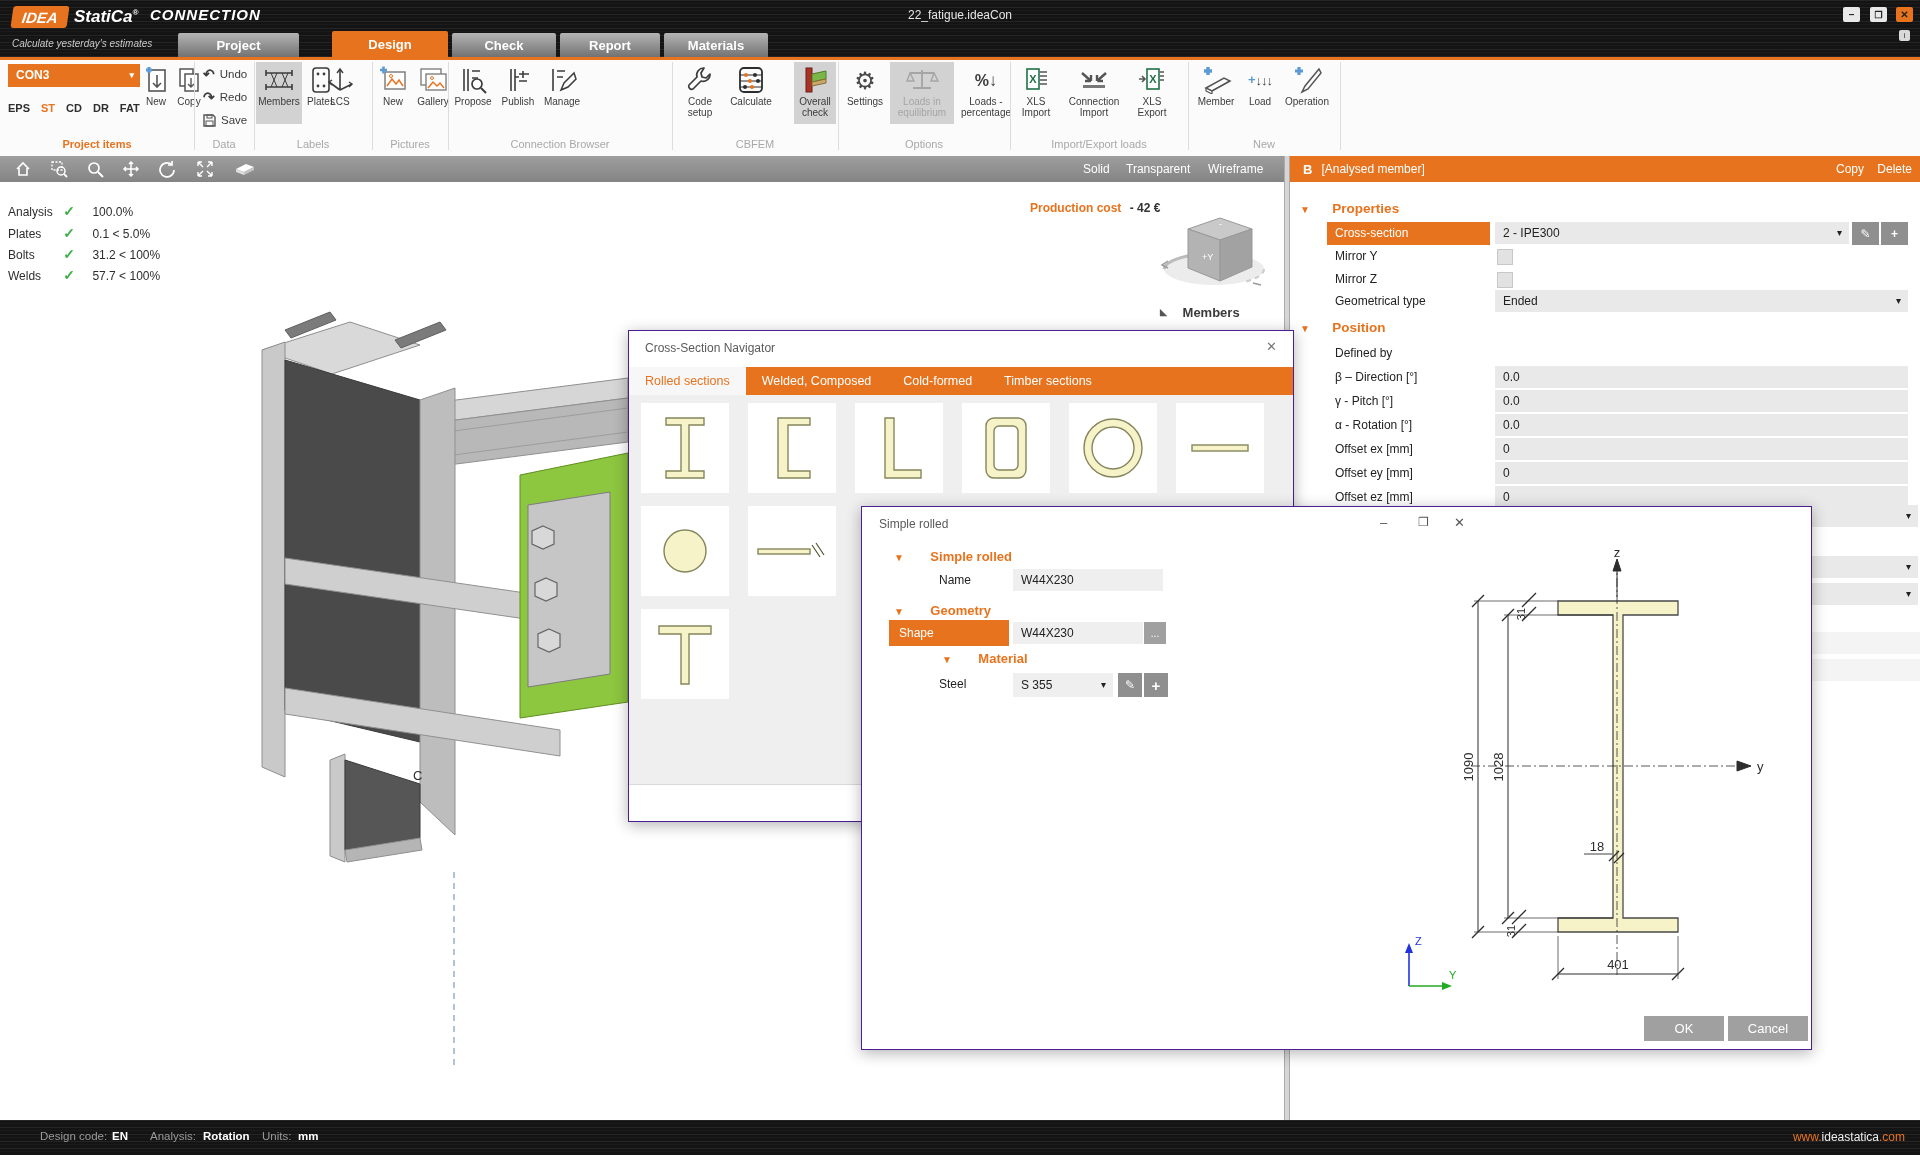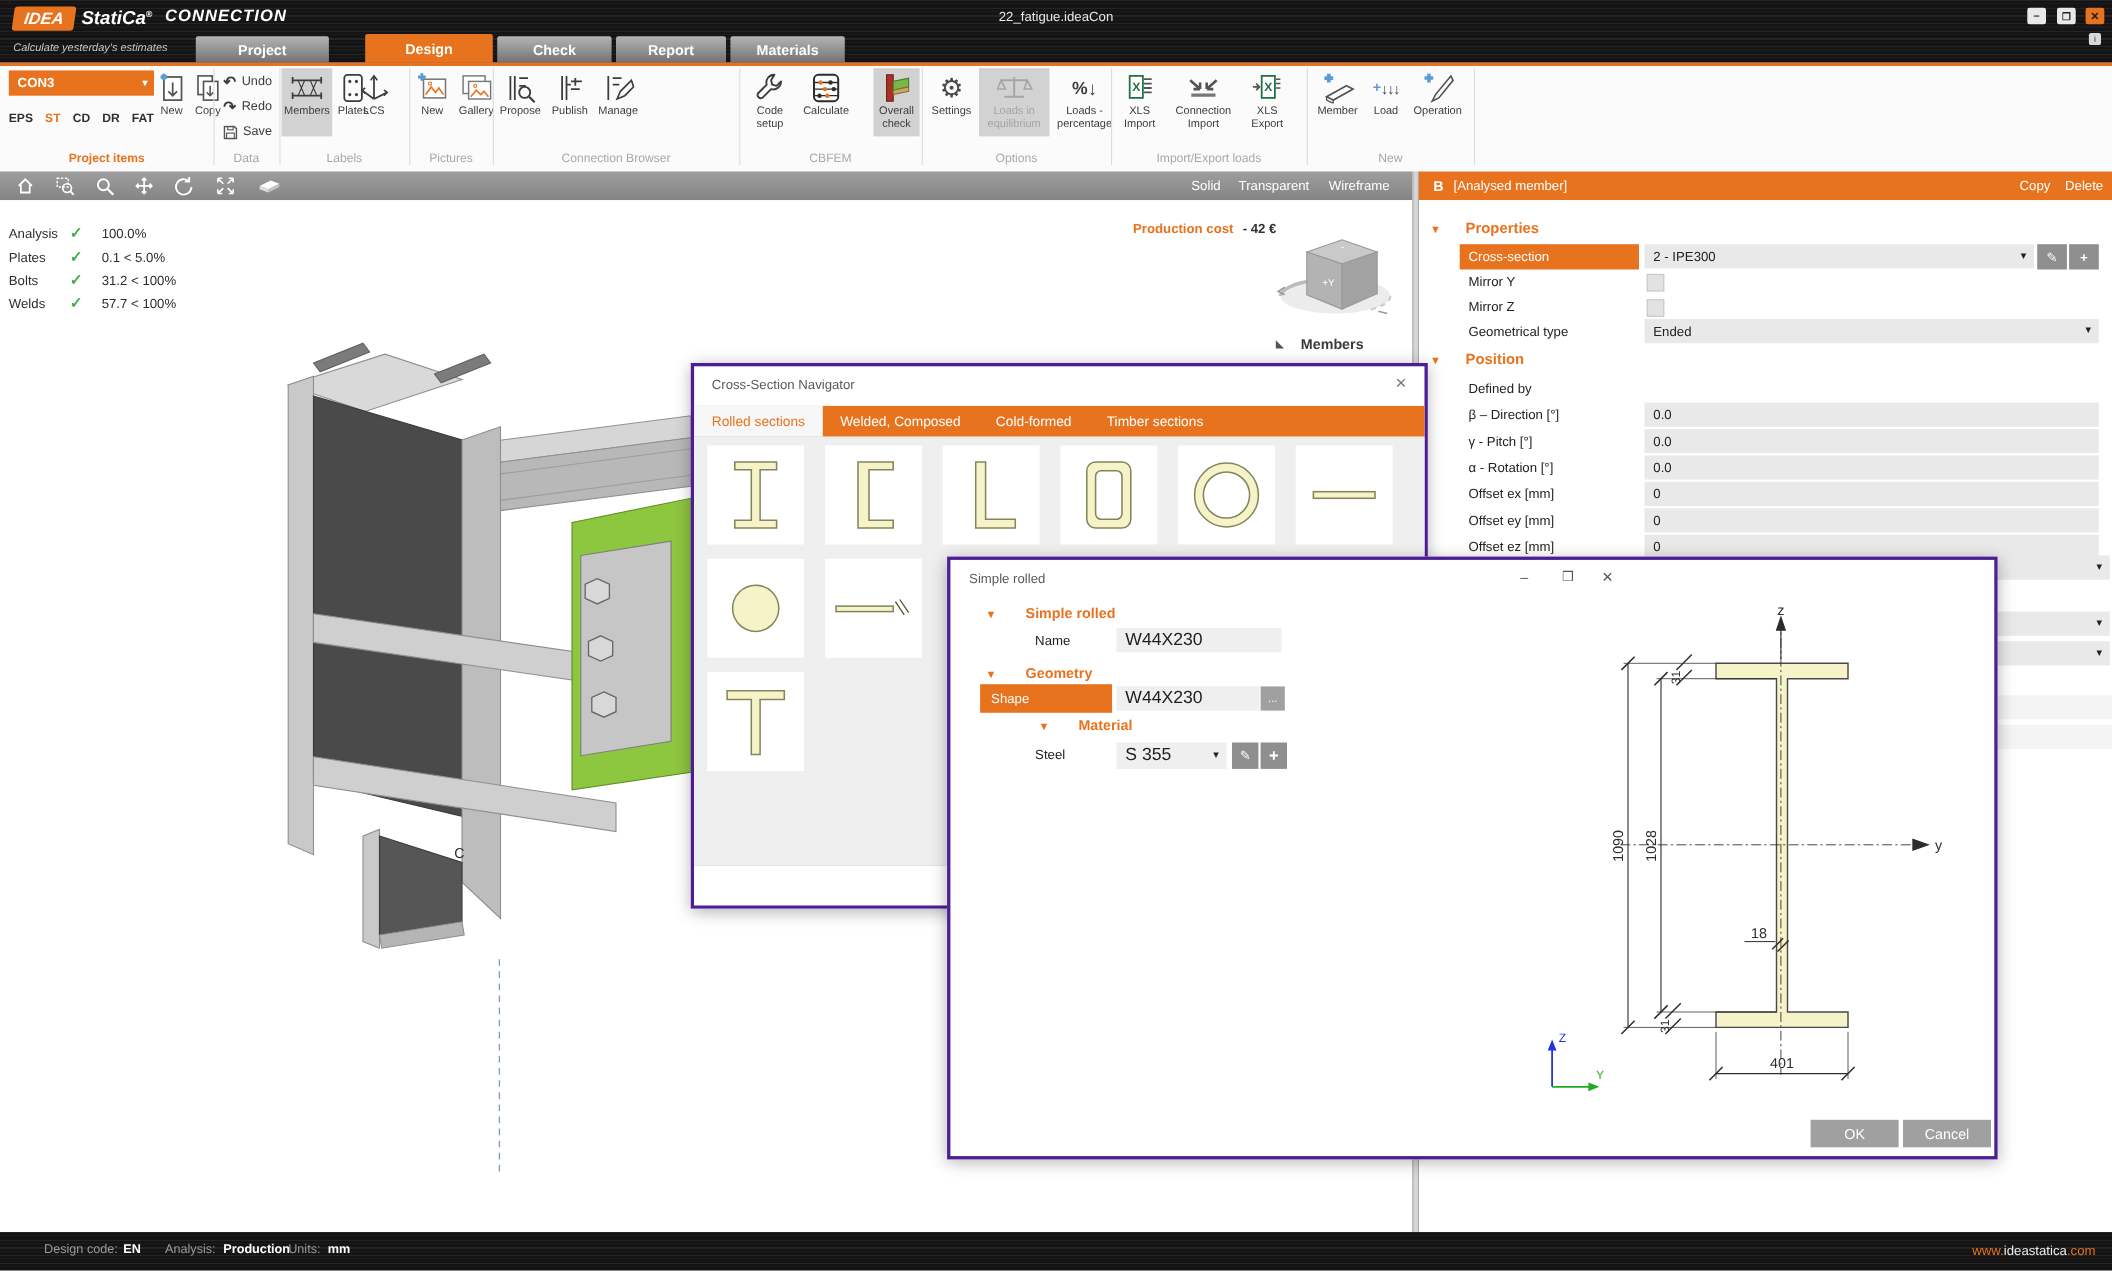--- a/index.html
+++ b/index.html
@@ -38,29 +38,29 @@
   
   .secHead{color:#e8731e;font-weight:bold;font-size:13.5px;}
   .secTri{color:#e8731e;font-size:10px;}
   .plabel{font-size:12px;color:#222;}
   .pvalue{position:absolute;background:#e9e9e9;height:22px;line-height:22px;font-size:12px;color:#222;padding-left:8px;}
   .dd::after{content:'▾';position:absolute;right:7px;top:0;color:#222;font-size:10px;}
   .chk{position:absolute;width:14px;height:14px;background:#e2e2e2;border:1px solid #c8c8c8;}
   .sqbtn{position:absolute;background:#8f8f8f;color:#fff;display:flex;align-items:center;justify-content:center;font-size:12px;}
   .hl{background:#e8731e;color:#fff;}
   
-  .dialog{background:#fff;border:3px solid #4c1d95;box-shadow:0 3px 14px rgba(0,0,0,.3);}
+  .dialog{background:#fff;border:1px solid #4c1d95;box-shadow:0 3px 14px rgba(0,0,0,.3);}
   .dlgTitle{font-size:12px;color:#5a5a5a;}
   .navTabs{background:#e8731e;display:flex;align-items:stretch;}
   .navTab{color:#fff;font-size:12.5px;display:flex;align-items:center;padding:0 16px;}
   .navTab.active{background:#f7f7f7;color:#e8731e;}
   .cell{position:absolute;width:88px;height:90px;background:#fff;display:flex;align-items:center;justify-content:center;}
   .formHead{color:#e8731e;font-weight:bold;font-size:13px;}
   .grayBtn{position:absolute;background:#a0a0a0;color:#fff;font-size:13px;display:flex;align-items:center;justify-content:center;}
-  .inp{position:absolute;background:#efefef;height:22px;line-height:22px;font-size:16px;color:#222;padding-left:8px;}
+  .inp{position:absolute;background:#efefef;height:22px;line-height:22px;font-size:12px;color:#222;padding-left:8px;}
   
   .sbKey{color:#9a9a9a;font-size:11.5px;}
   .sbVal{color:#fff;font-size:11.5px;font-weight:bold;}
   .chkmark{color:#3fae49;font-weight:bold;font-size:14px;}
   svg{display:block;}
   .secfill{fill:#f6f3c9;stroke:#85855c;stroke-width:1.4;}
 </style>
 </head>
 <body>
 
@@ -714,21 +714,21 @@
       </div>
     <div class="grayBtn" style="left:866px;top:509px;width:80px;height:25px;">
         <span>Cancel</span>
       </div>
   </div>
 
   <div class="abs chrome" style="left:0;top:1120px;width:1920px;height:35px;">
     <span class="abs sbKey" style="left:40px;top:10px;">Design code:</span>
     <span class="abs sbVal" style="left:112px;top:10px;">EN</span>
     <span class="abs sbKey" style="left:150px;top:10px;">Analysis:</span>
-    <span class="abs sbVal" style="left:203px;top:10px;">Production</span>
+    <span class="abs sbVal" style="left:203px;top:10px;">Rotation</span>
     <span class="abs sbKey" style="left:262px;top:10px;">Units:</span>
     <span class="abs sbVal" style="left:298px;top:10px;">mm</span>
     <span class="abs" style="right:15px;top:10px;font-size:12px;">
       <span style="color:#e8731e;">www.</span><span style="color:#eee;">ideastatica</span><span style="color:#e8731e;">.com</span>
     </span>
   </div>
 
 </div>
 
 </body></html>

